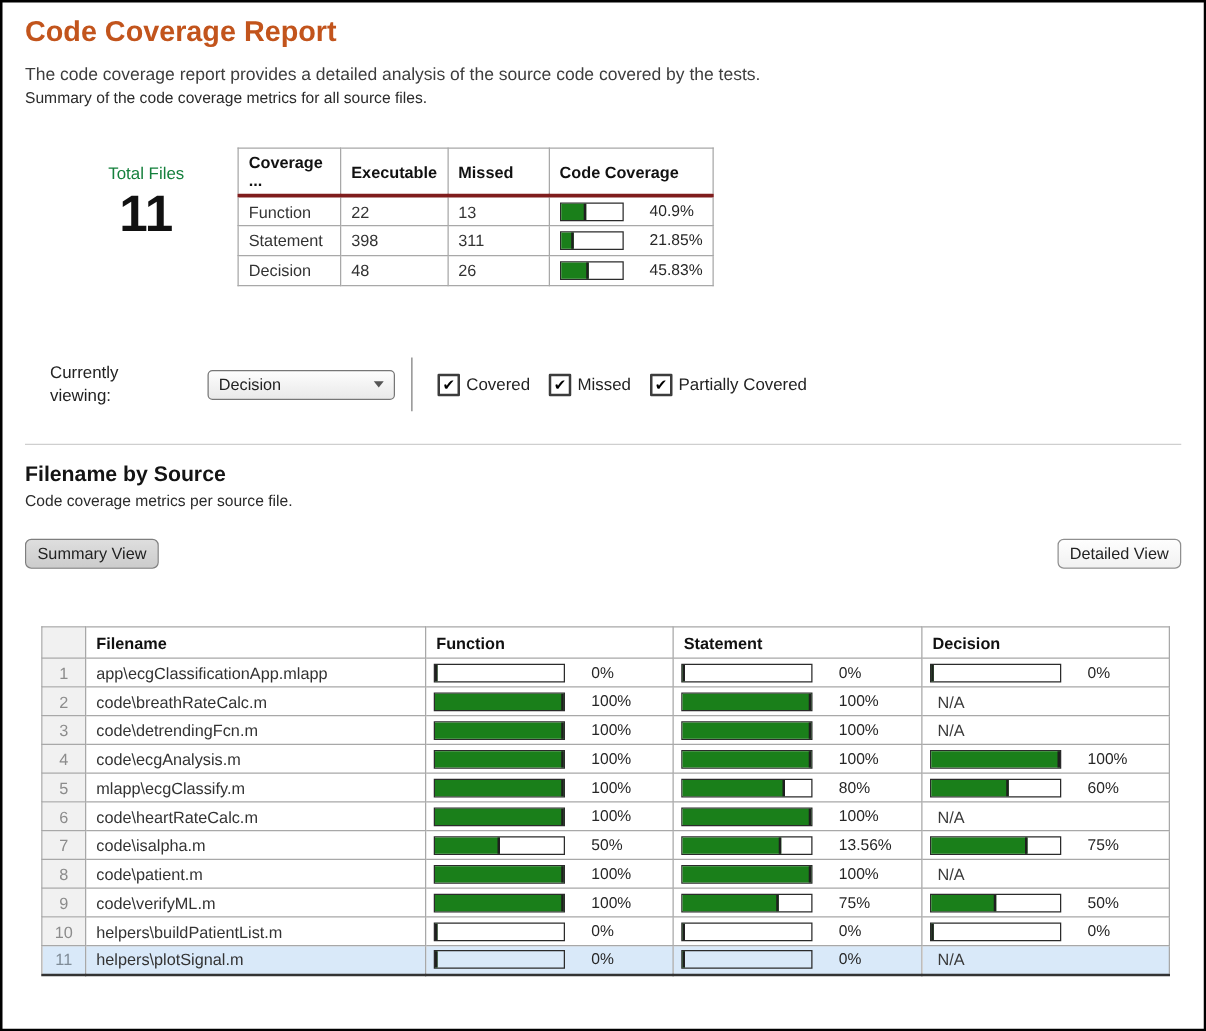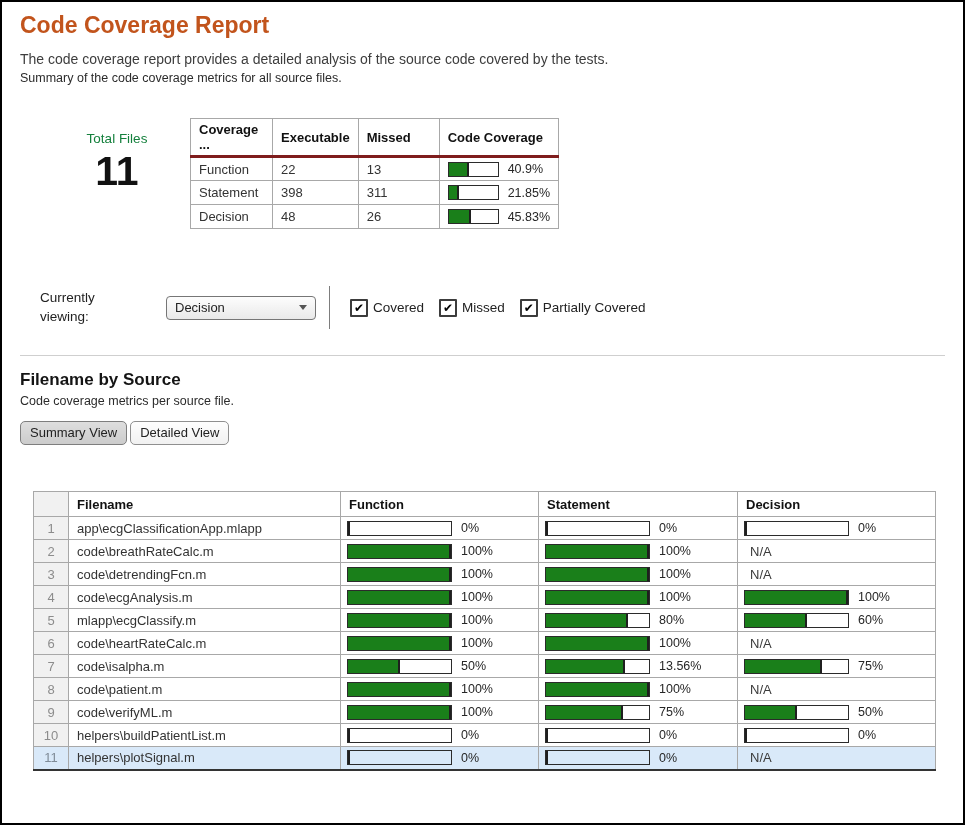--- a/index.html
+++ b/index.html
@@ -23,21 +23,21 @@
   .totals{width:110px;text-align:center;padding-top:13px;}
   .tf-label{font-size:13.5px;color:#15803d;}
   .tf-value{font-size:41px;font-weight:bold;color:#111;line-height:1.15;margin-top:2px;}
   .sumtab{border-collapse:collapse;table-layout:fixed;margin-left:18px;border:1px solid #4f4f4f;font-size:13px;}
   .sumtab th,.sumtab td{border:1px solid #a8a8a8;padding:3px 8px;text-align:left;box-sizing:border-box;}
   .sumtab th{font-weight:bold;color:#111;height:25px;}
   .sumtab td{height:24px;color:#333;}
   .sumtab thead tr{border-bottom:3px solid #7f1d1d;}
 
   
-  .barwrap{display:flex;align-items:center;}
+  .barwrap{display:flex;align-items:flex-start;gap:12px;}
   .bar{display:inline-block;width:105px;height:15px;border:1px solid #2b2b2b;background:#fff;box-sizing:border-box;}
   .sumtab .bar{width:51px;}
   .fill{display:block;height:100%;background:#1a7f1a;border-right:2px solid #1f1f1f;box-sizing:border-box;width:0;}
   .pct{margin-left:9px;font-size:12.5px;color:#262626;white-space:nowrap;}
   .na{color:#3a3a3a;padding-left:6px;font-size:13px;}
 
   
   .filter-row{display:flex;align-items:center;margin-top:57px;padding-left:20px;}
   .cv-label{width:88px;font-size:13.5px;line-height:1.35;color:#222;}
   .dropdown{
@@ -52,21 +52,21 @@
   .cb{display:inline-flex;align-items:center;cursor:default;}
   .box{
     width:14px;height:14px;border:2px solid #3c3c3c;border-radius:1px;background:#fff;
     display:inline-flex;align-items:center;justify-content:center;
     font-size:12px;line-height:1;color:#000;margin-right:5px;font-weight:bold;
   }
 
   hr.sep{border:none;border-top:1px solid #cfcfcf;margin:26px 0 14px 0;}
 
   
-  .viewbtns{margin-top:13px;display:flex;gap:3px;}
+  .viewbtns{margin-top:23px;display:flex;gap:17px;justify-content:space-between;}
   .vbtn{
     font-family:inherit;font-size:13px;color:#222;padding:3px 9px 4px 9px;
     border:1px solid #8f8f8f;border-radius:5px;background:linear-gradient(#fefefe,#f1f1f1);cursor:default;
   }
   .vbtn.active{background:linear-gradient(#dedede,#cccccc);border-color:#7e7e7e;}
 
   
   .br-table{
     margin:46px 0 0 13px;width:902px;table-layout:fixed;border-collapse:collapse;
     font-size:13px;border:1px solid #4f4f4f;border-bottom:2px solid #333;

